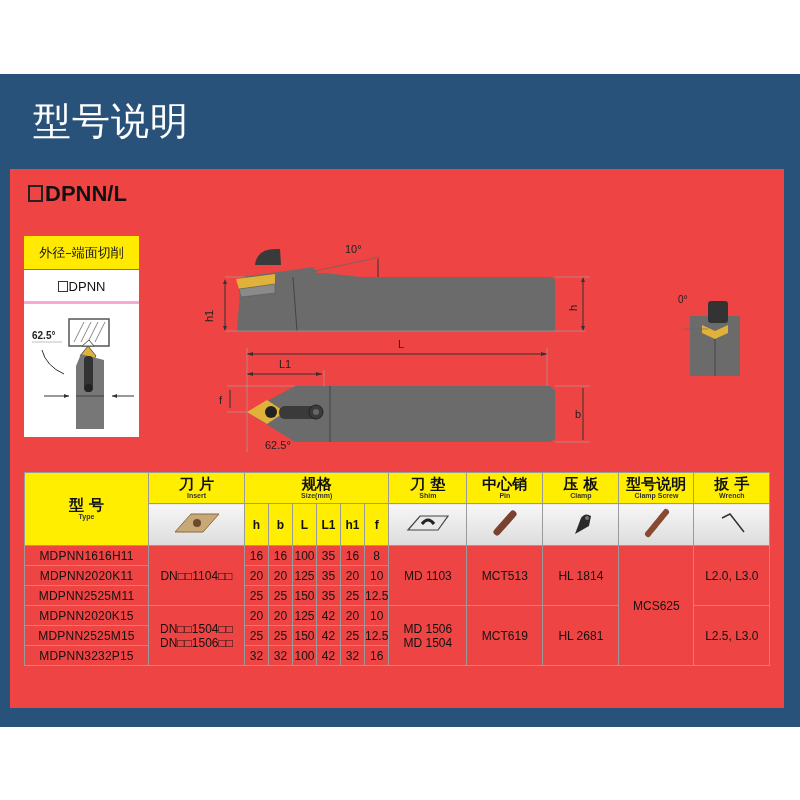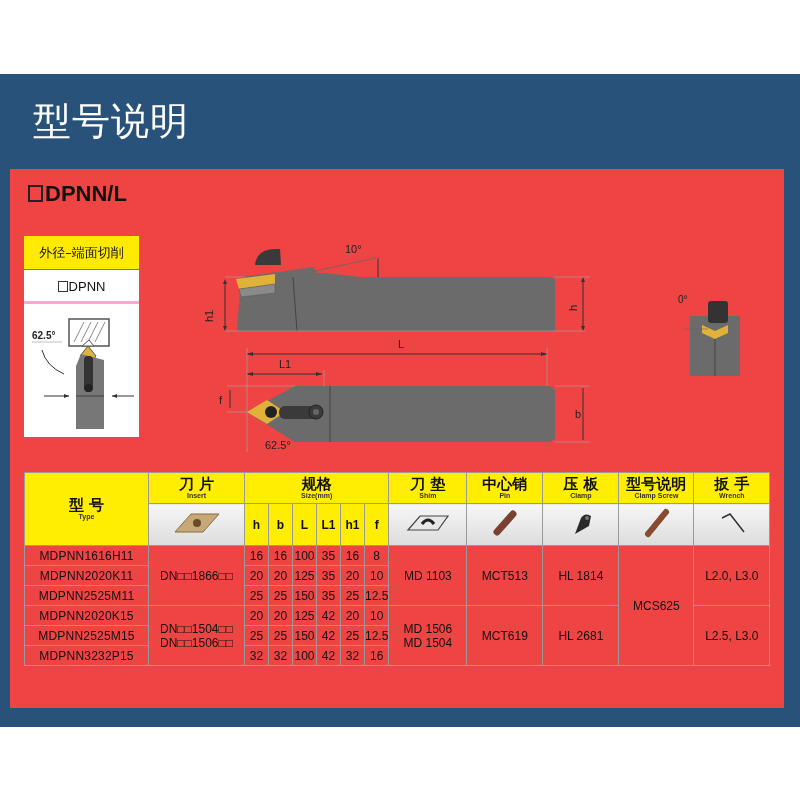--- a/index.html
+++ b/index.html
@@ -230,21 +230,21 @@
         </td>
         <td class="img-cell">
           <svg width="60" height="30" viewBox="0 0 60 30">
                 <polyline points="20,10 28,6 42,24" fill="none" stroke="#333" stroke-width="1.5"></polyline>
               </svg>
         </td>
       </tr>
 
       <tr>
         <td class="type">MDPNN1616H11</td>
-        <td rowspan="3">DN□□1866□□</td>
+        <td rowspan="3">DN□□1104□□</td>
         <td>16</td>
             <td>16</td>
             <td>100</td>
             <td>35</td>
             <td>16</td>
             <td>8</td>
         <td rowspan="3">MD 1103</td>
         <td rowspan="3">MCT513</td>
         <td rowspan="3">HL 1814</td>
         <td rowspan="6">MCS625</td>

